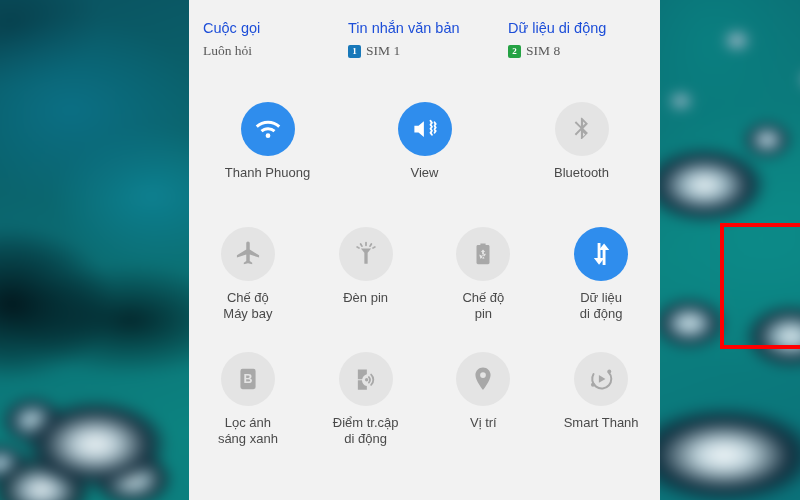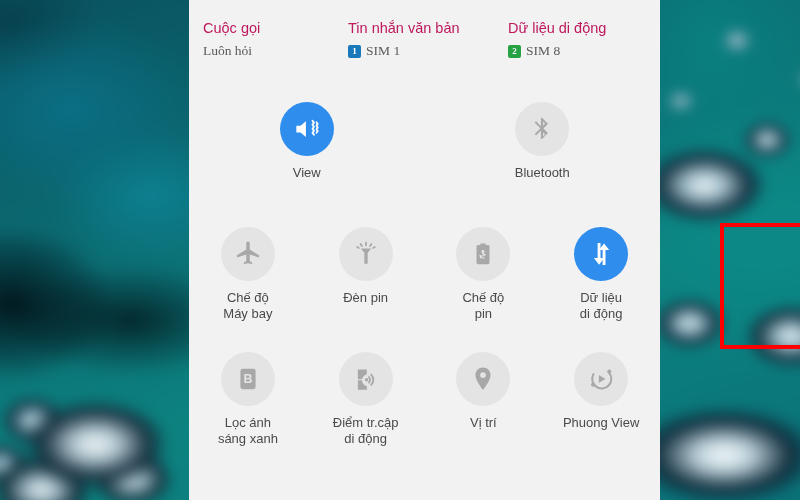--- a/index.html
+++ b/index.html
@@ -76,21 +76,21 @@
   .hdr-col {
     flex: 1 1 0;
     min-width: 0;
   }
   .hdr-col.col-1 { flex: 0 0 145px; }
   .hdr-col.col-2 { flex: 0 0 160px; }
   .hdr-col.col-3 { flex: 1 1 auto; }
 
   .hdr-title {
     font-size: 14.5px;
-    color: #be185d;
+    color: #1d4ed8;
     line-height: 20px;
     white-space: nowrap;
   }
   .hdr-sub {
     margin-top: 4px;
     font-size: 13.5px;
     color: #5a5a5a;
     line-height: 18px;
     display: flex;
     align-items: center;
@@ -205,20 +205,30 @@
           <span>SIM 8</span>
         </div>
       </div>
 
     </div>
 
     <div class="grid">
 
       <div class="grid-row">
 
+        <div class="tile">
+          <div class="tile-circle on">
+            <svg width="30" height="30" viewBox="0 0 24 24">
+              <path class="ico-on" d="M12 19.2a1.9 1.9 0 1 0 0-3.8 1.9 1.9 0 0 0 0 3.8z"></path>
+              <path class="ico-on" d="M12 10.6c-2.3 0-4.4.85-6 2.25l1.6 1.75A6.7 6.7 0 0 1 12 12.9c1.7 0 3.2.63 4.4 1.7l1.6-1.75a8.9 8.9 0 0 0-6-2.25z"></path>
+              <path class="ico-on" d="M12 5.4c-3.75 0-7.2 1.45-9.8 3.8l1.6 1.75A12 12 0 0 1 12 7.7c3.2 0 6.1 1.25 8.2 3.25l1.6-1.75A14.6 14.6 0 0 0 12 5.4z"></path>
+            </svg>
+          </div>
+          <div class="tile-label">Thanh Phuong</div>
+        </div>
 
         <div class="tile">
           <div class="tile-circle on">
             <svg width="30" height="30" viewBox="0 0 24 24">
               <path class="ico-on" d="M3.5 9.3v5.4h3.3l4.3 3.6V5.7L6.8 9.3H3.5z"></path>
               <path class="ico-on" d="M13.1 6.4l1.45-1.45 1.15 1.15-1.45 1.45zM13.1 17.6l1.15-1.15 1.45 1.45-1.15 1.15z" opacity="0"></path>
               <path class="ico-on" d="M16.4 5.4l1.15 1.6-1.15 1.6 1.15 1.6-1.15 1.6 1.15 1.6-1.15 1.6 1.15 1.6" fill="none" stroke="#ffffff" stroke-width="1.5" stroke-linecap="round" stroke-linejoin="round"></path>
               <path class="ico-on" d="M19.6 6.6l1.0 1.4-1.0 1.4 1.0 1.4-1.0 1.4 1.0 1.4-1.0 1.4" fill="none" stroke="#ffffff" stroke-width="1.4" stroke-linecap="round" stroke-linejoin="round"></path>
               <path d="M3.1 4.4l1.15-1.15 16.6 16.6-1.15 1.15z" fill="#ffffff" opacity="0"></path>
               <path d="M12.4 4.0l1.5 1.5-9.4 9.4-1.5-1.5z" fill="#2f8ded" opacity="0"></path>
@@ -332,21 +342,21 @@
 
         <div class="tile">
           <div class="tile-circle">
             <svg width="28" height="28" viewBox="0 0 24 24">
               <path d="M18.6 6.3a8.2 8.2 0 1 1-13.0 1.4" fill="none" stroke="#a8a8a8" stroke-width="1.7" stroke-linecap="round"></path>
               <circle class="ico-off" cx="19.1" cy="5.5" r="1.7"></circle>
               <circle class="ico-off" cx="5.1" cy="16.9" r="1.7"></circle>
               <path class="ico-off" d="M10.2 8.6l5.6 3.3-5.6 3.3z"></path>
             </svg>
           </div>
-          <div class="tile-label">Phuong View</div>
+          <div class="tile-label">Smart Thanh</div>
         </div>
 
       </div>
 
     </div>
 
     <div class="highlight-box"></div>
 
   </div>
 

